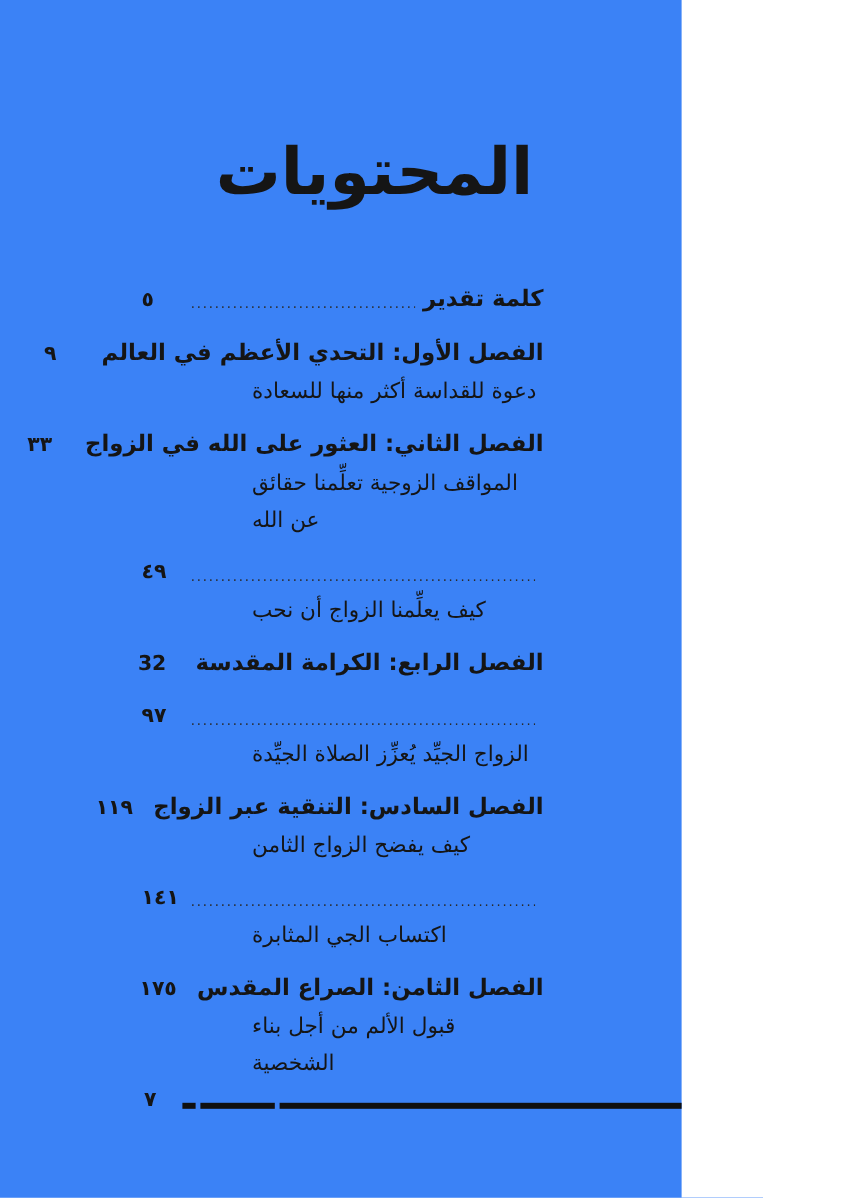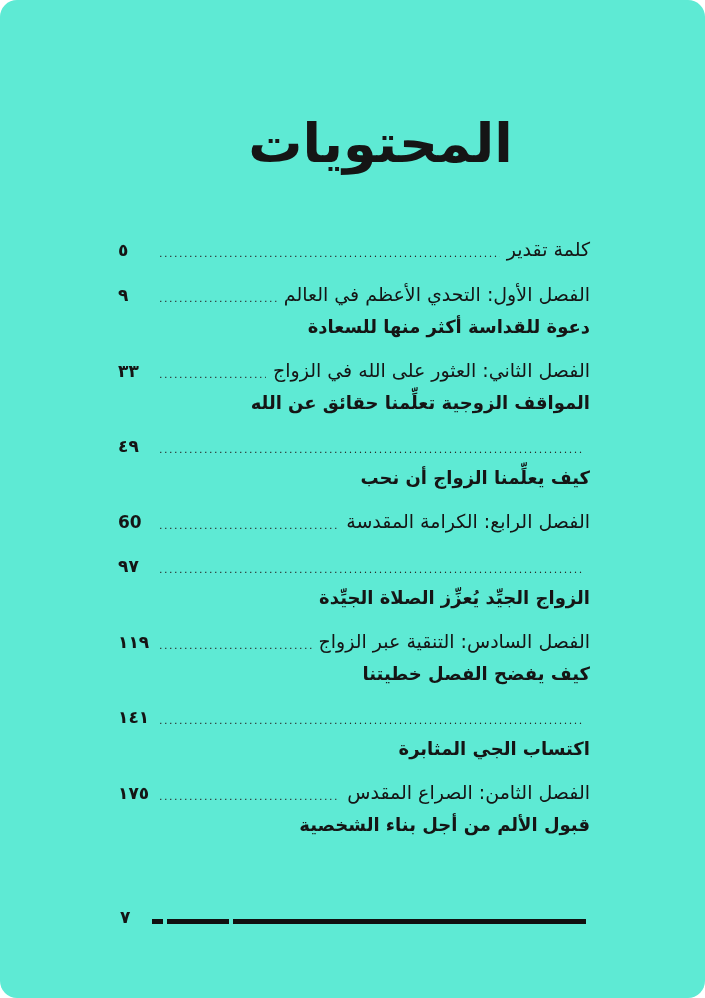--- a/index.html
+++ b/index.html
@@ -2,52 +2,52 @@
 <html lang="ar"><head>
 <meta charset="utf-8">
 <style>
   html,body{margin:0;padding:0;}
   body{
     width:705px;height:998px;background:#ffffff;
     font-family:"DejaVu Sans", sans-serif;color:#151515;
     -webkit-font-smoothing:antialiased;
   }
   .page{
-    position:relative;width:705px;height:998px;background:#5eead4;
-    direction:rtl;overflow:hidden;border-radius:17px;
+    position:relative;width:568px;height:998px;background:#3b82f6;
+    direction:rtl;overflow:hidden;
   }
   .book-title{
     margin:0;padding-top:96px;height:96px;line-height:96px;
     text-align:center;font-size:54px;font-weight:700;
     transform:translateX(28px);
   }
   .toc{
     margin:42px 115px 0 118px; 
   }
   .entry{margin-bottom:13px;}
   .row{display:flex;align-items:baseline;}
   .entry-title{
-    font-size:19px;font-weight:400;white-space:nowrap;line-height:31px;
+    font-size:19px;font-weight:700;white-space:nowrap;line-height:31px;
   }
   .leader{
     flex:1;overflow:hidden;white-space:nowrap;margin:0 7px;
     align-self:flex-end;direction:ltr;text-align:left;
     font-size:11px;line-height:25px;color:#2a2a2a;
   }
   .leader::after{
     letter-spacing:1.5px;
     content:"........................................................................................................................................................................";
   }
   .num{
     width:34px;min-width:34px;text-align:left;
     font-size:17px;font-weight:700;line-height:31px;
   }
   .sub{
-    font-size:18px;font-weight:700;line-height:31px;
-    text-align:right;padding-left:92px; 
+    font-size:18px;font-weight:400;line-height:31px;
+    text-align:left;padding-left:92px; 
   }
   .sub:empty{display:none;}
   .footer{
     position:absolute;top:903px;left:0;right:0;height:34px;direction:ltr;
   }
   .footer .pagenum{
     position:absolute;left:120px;top:2px;
     font-size:17px;font-weight:700;line-height:24px;
   }
   .bars{position:absolute;top:16px;left:152px;display:flex;gap:4px;}
@@ -97,39 +97,39 @@
         <span class="leader"></span>
         <span class="num">٤٩</span>
       </div>
       <div class="sub">كيف يعلِّمنا الزواج أن نحب</div>
     </div>
 
     <div class="entry">
       <div class="row">
         <span class="entry-title">الفصل الرابع: الكرامة المقدسة</span>
         <span class="leader"></span>
-        <span class="num">60</span>
+        <span class="num">32</span>
       </div>
     </div>
 
     <div class="entry">
       <div class="row">
         <span class="leader"></span>
         <span class="num">٩٧</span>
       </div>
       <div class="sub">الزواج الجيِّد يُعزِّز الصلاة الجيِّدة</div>
     </div>
 
     <div class="entry">
       <div class="row">
         <span class="entry-title">الفصل السادس: التنقية عبر الزواج</span>
         <span class="leader"></span>
         <span class="num">١١٩</span>
       </div>
-      <div class="sub">كيف يفضح الفصل خطيتنا</div>
+      <div class="sub">كيف يفضح الزواج الثامن</div>
     </div>
 
     <div class="entry">
       <div class="row">
         <span class="leader"></span>
         <span class="num">١٤١</span>
       </div>
       <div class="sub">اكتساب الجي المثابرة</div>
     </div>
 

